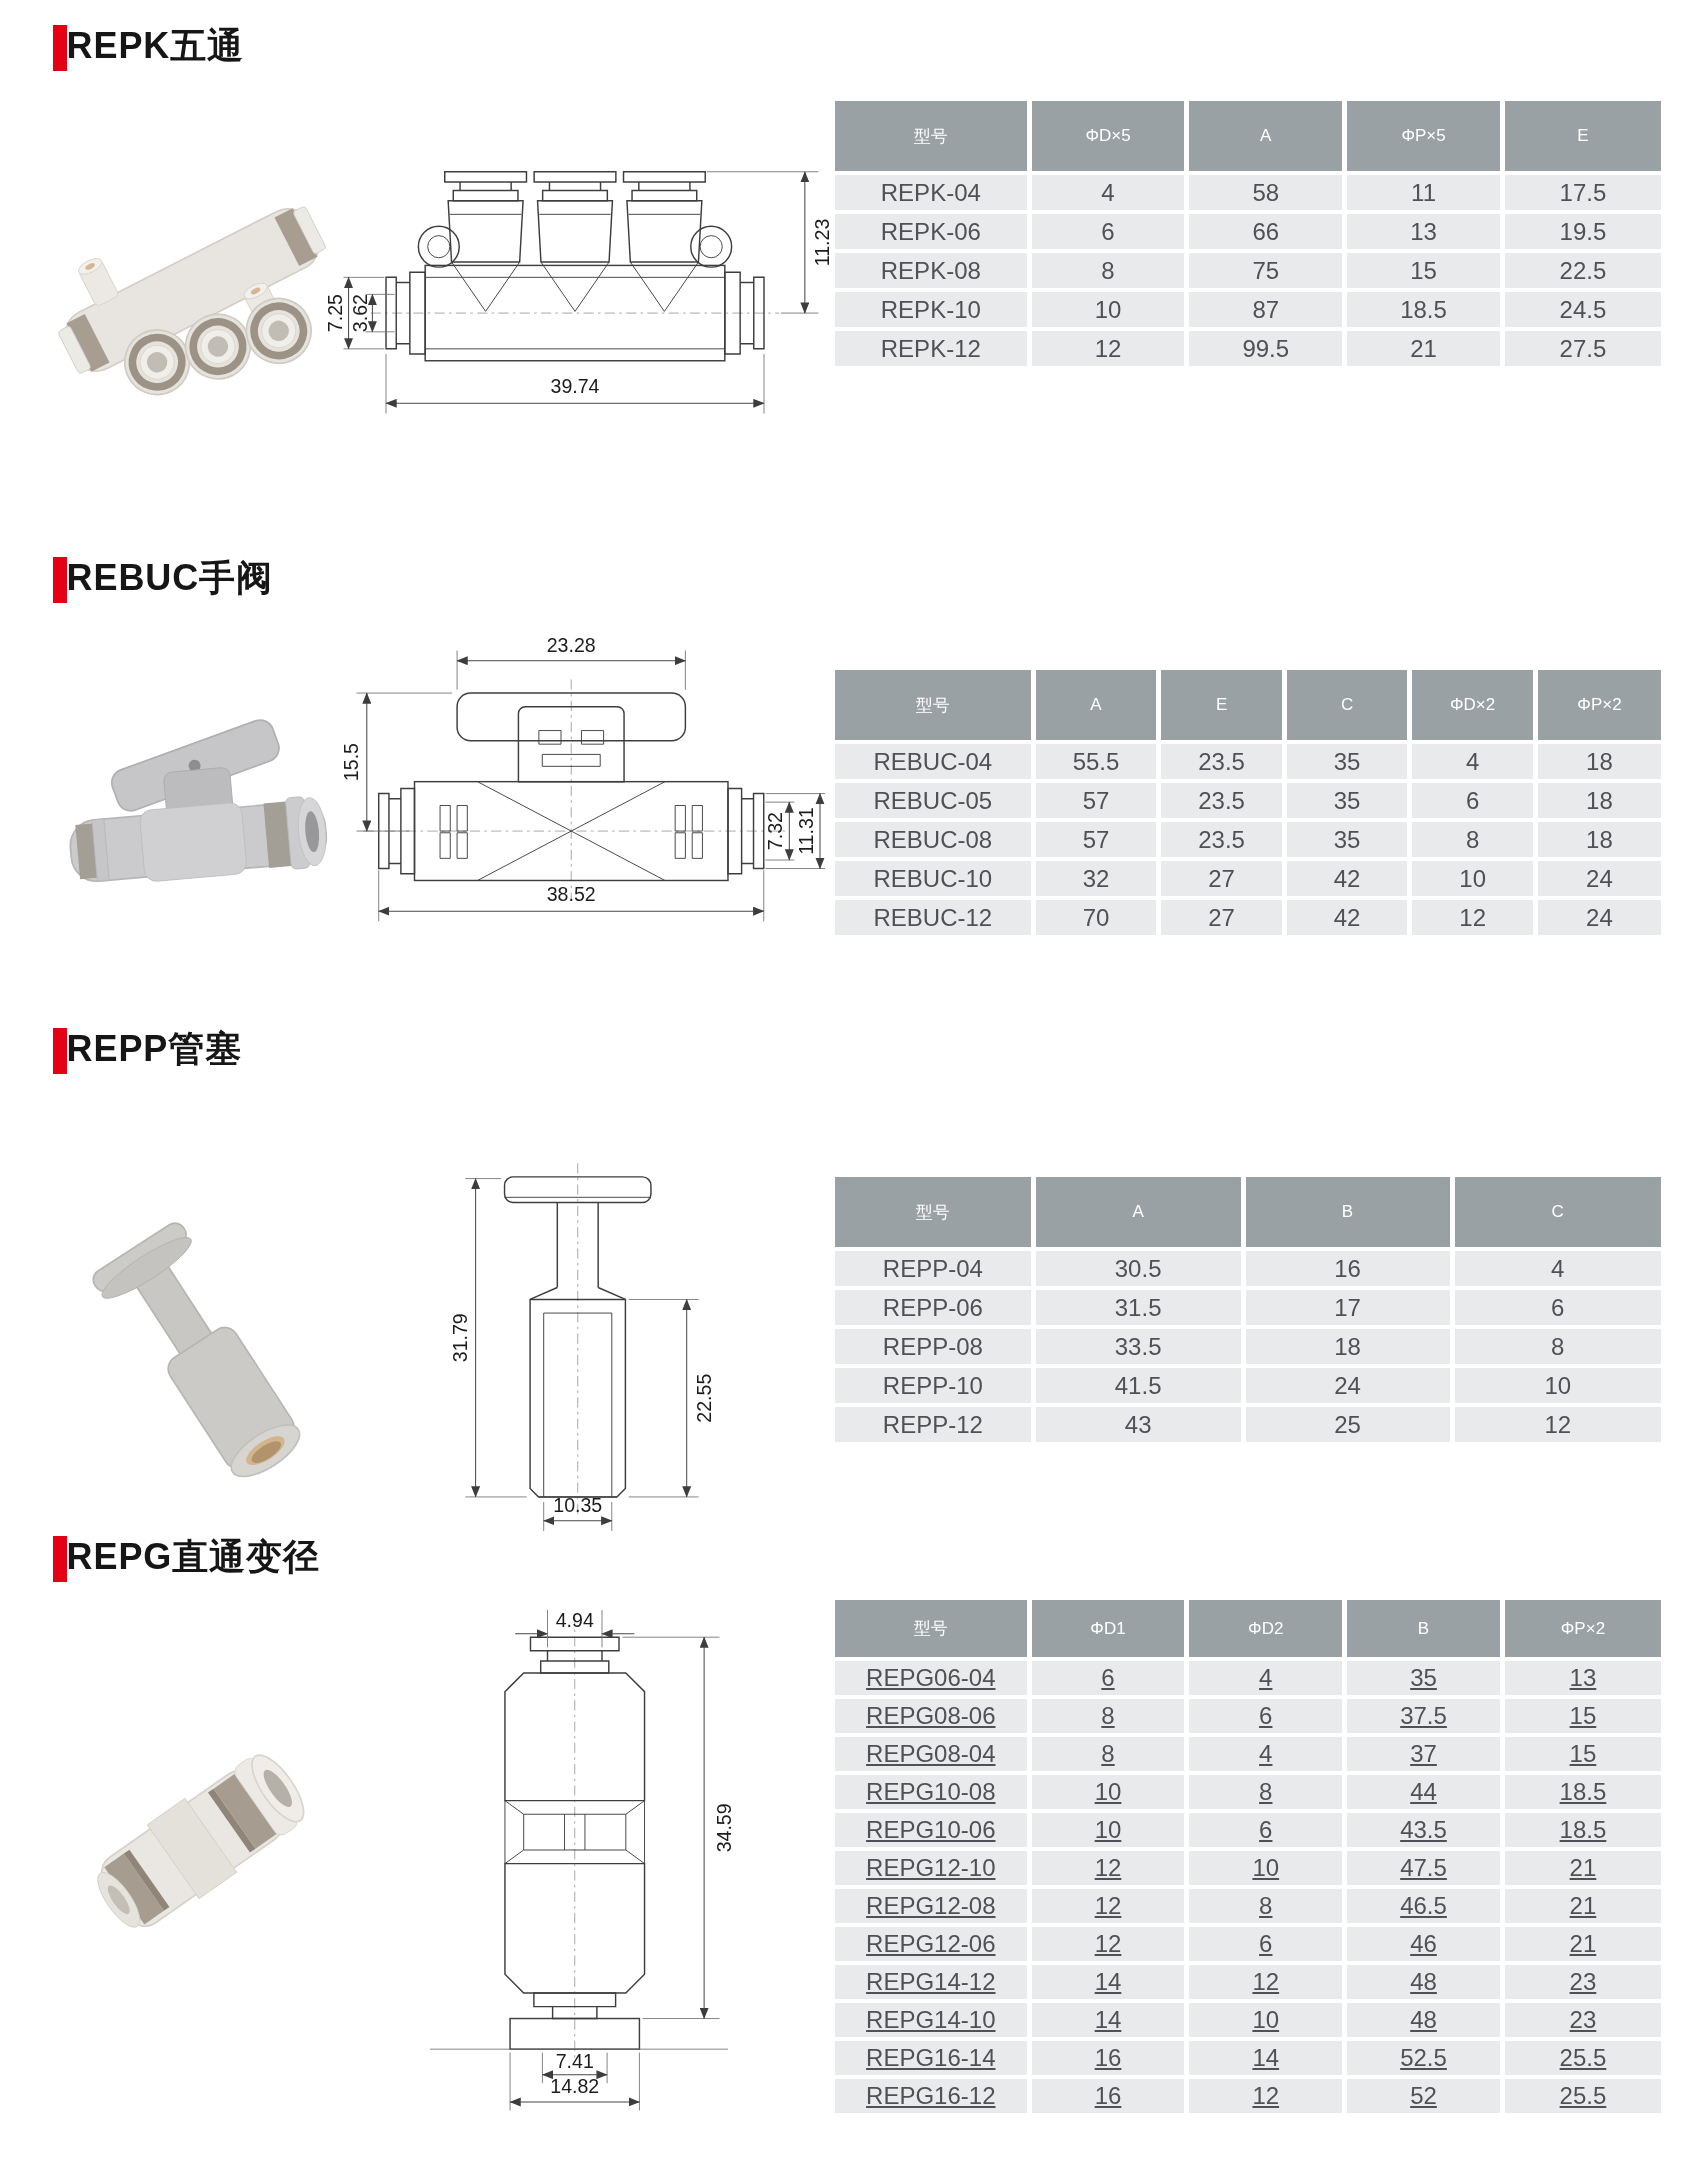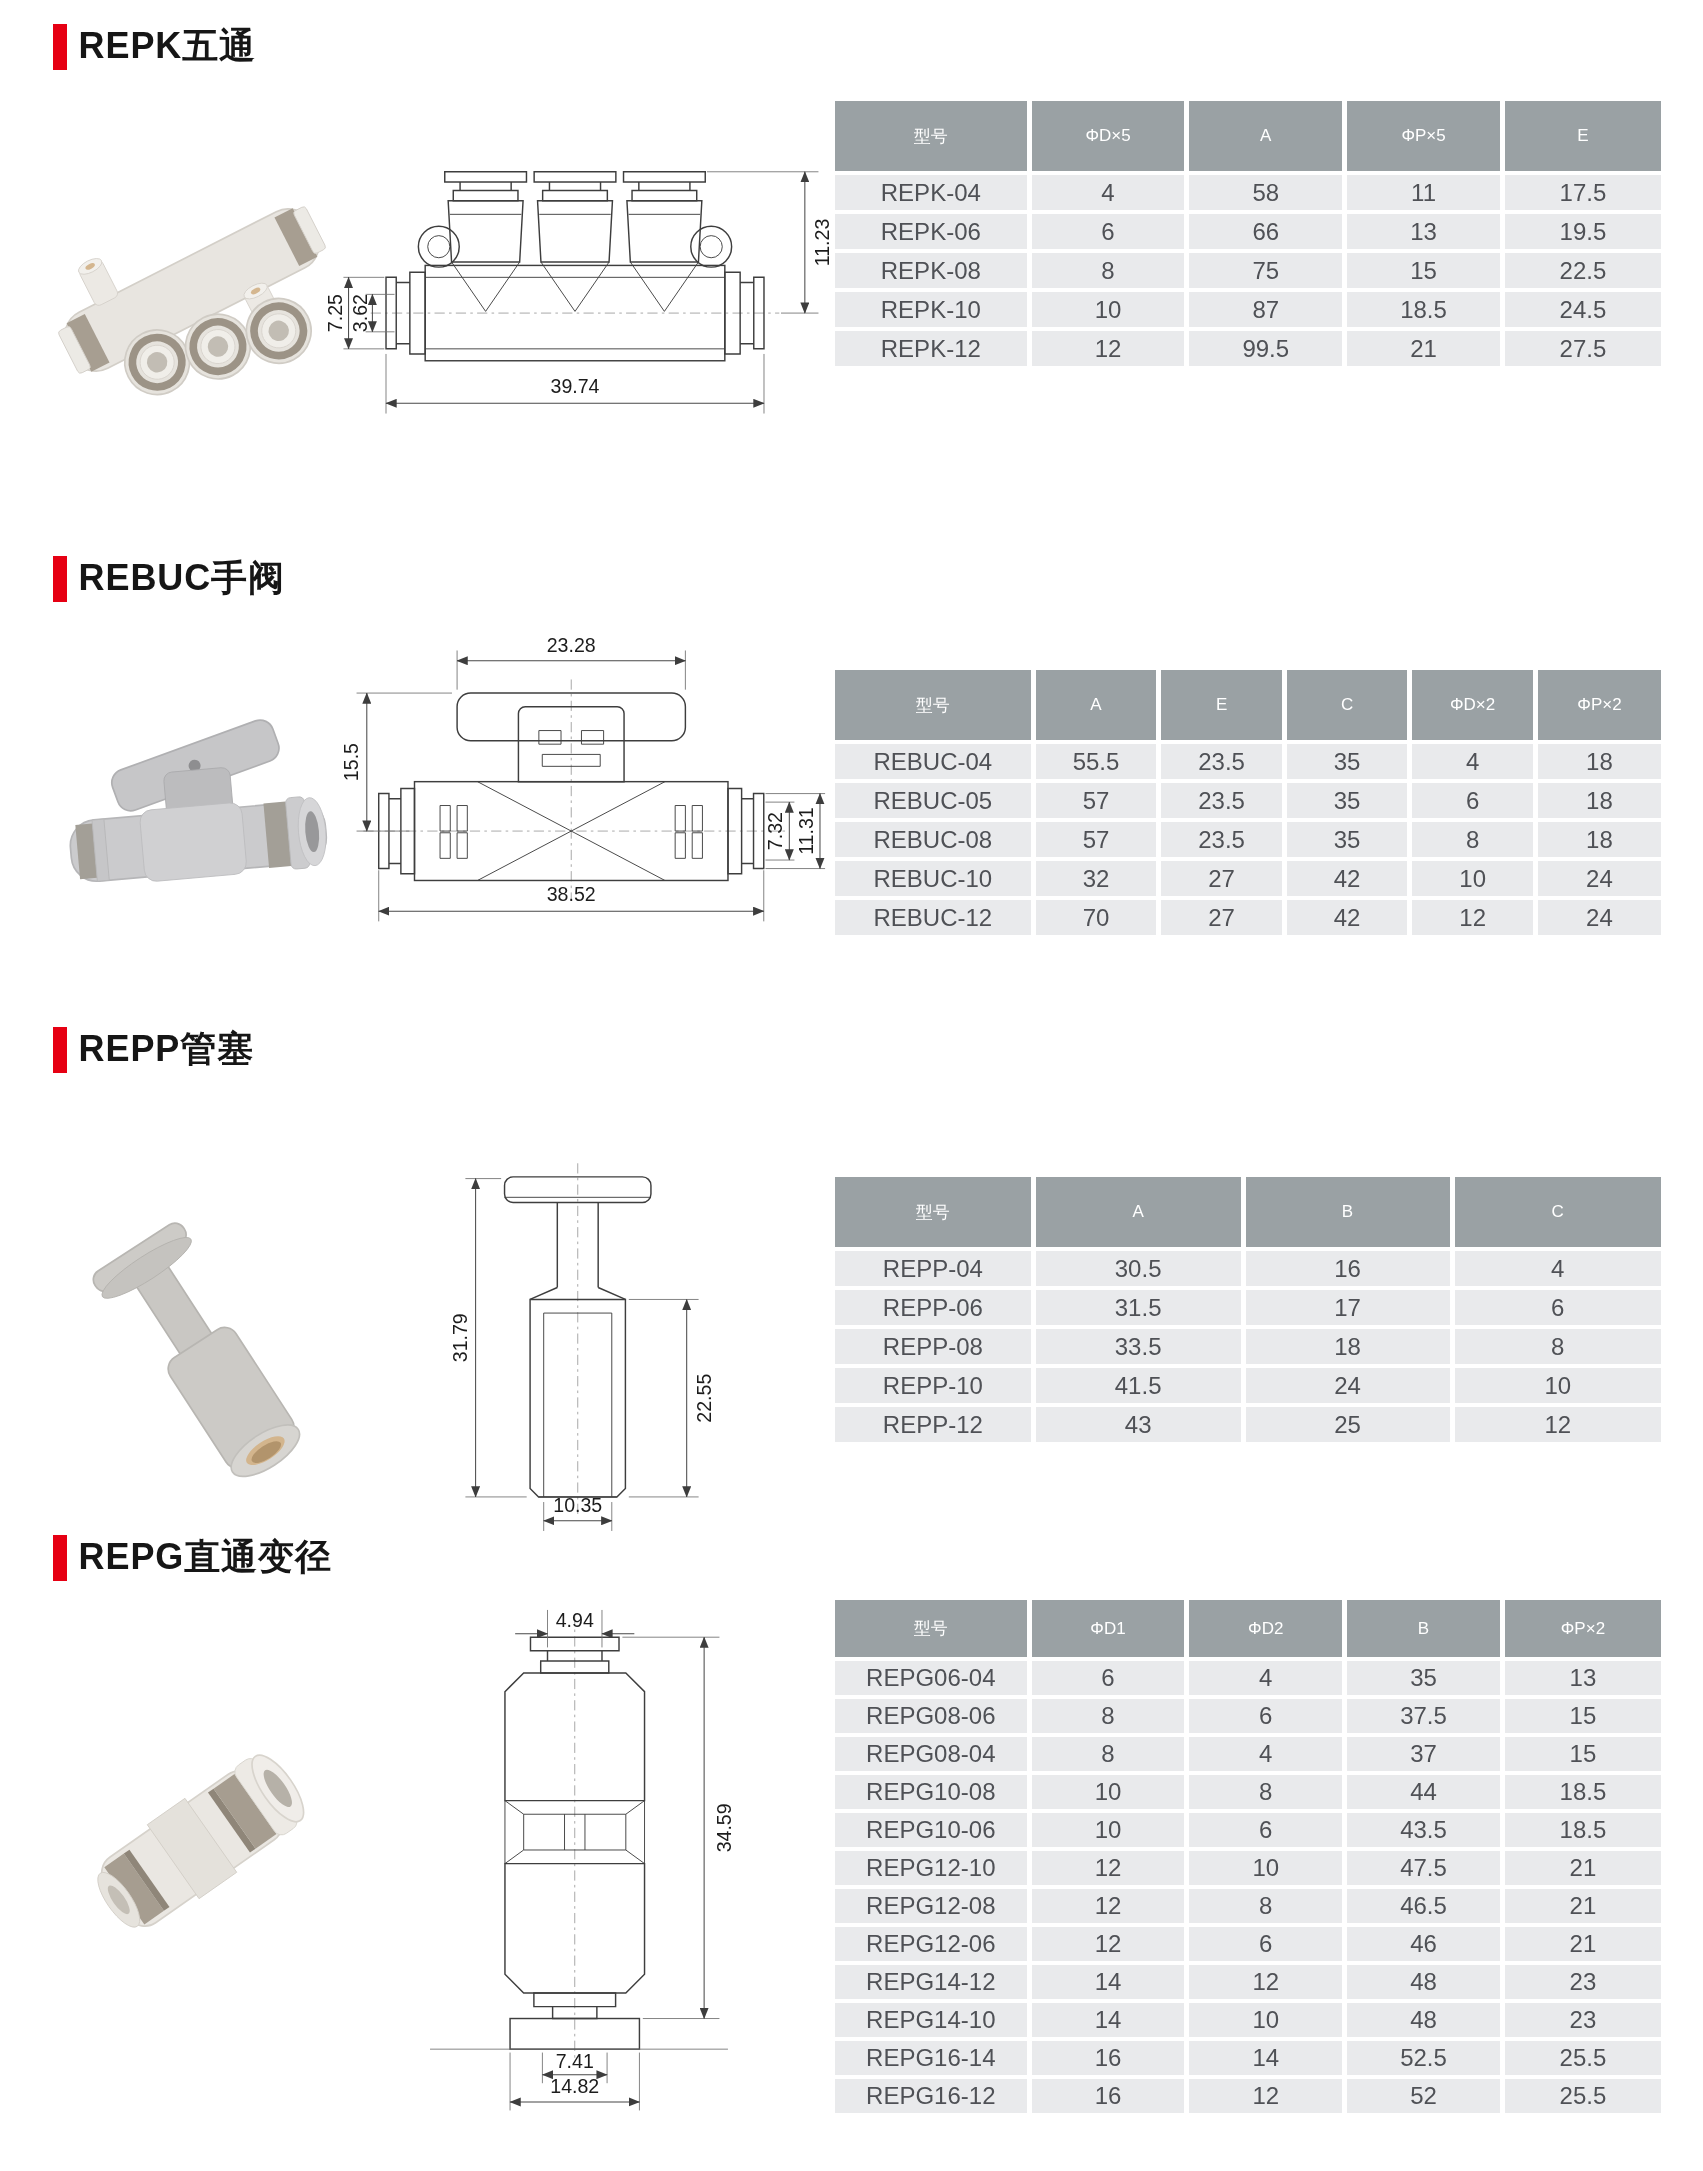--- a/index.html
+++ b/index.html
@@ -1,32 +1,32 @@
 <!DOCTYPE html>
 <html style="font-size:13.6px"><head>
 <meta charset="utf-8">
 <style>
   html,body{margin:0;padding:0;background:#ffffff;}
   .page{position:relative;width:1704px;height:2171px;background:#ffffff;
         font-family:"Liberation Sans",sans-serif;overflow:hidden;}
 
   
-  .sec-title{position:absolute;left:32px;display:flex;align-items:center;gap:12px;padding-left:21px;}
+  .sec-title{position:absolute;left:32px;display:flex;align-items:flex-end;gap:0;padding-left:21px;}
   .sec-title .bar{width:13.6px;height:46px;background:#e60013;}
   .sec-title h2{margin:0;font-size:36px;font-weight:bold;color:#161616;letter-spacing:0.9px;}
 
   
   table.spec{position:absolute;left:835px;width:826px;border-collapse:collapse;table-layout:fixed;}
   table.spec th{background:#9aa1a4;color:#ffffff;font-weight:normal;font-size:17px;height:70px;}
   table.spec td{background:#e9eaec;color:#4f5156;font-size:24px;height:35px;}
   table.spec th,table.spec td{border-right:5.1px solid #fff;border-bottom:4.3px solid #fff;
         text-align:center;padding:0;overflow:hidden;white-space:nowrap;}
   table.spec th:last-child,table.spec td:last-child{border-right:none;}
   table.spec--repg th{height:57px;}
-  table.spec--repg td{height:34px;}
+  table.spec--repg td{height:34px;text-decoration:underline;}
 
   
   .drawing{position:absolute;}
   svg text{font-family:"Liberation Sans",sans-serif;}
   .ol{fill:none;stroke:#3e3e3e;stroke-width:1.7;stroke-linejoin:miter;}
   .th{stroke-width:1.1;}
   .dim{stroke:#474747;stroke-width:1.2;fill:none;}
   .ext{stroke:#6f6f6f;stroke-width:1;fill:none;}
   .cl{stroke:#9a9a9a;stroke-width:1;stroke-dasharray:12 5 3 5;fill:none;}
   .dt{font-size:23px;fill:#1c1c1c;}

